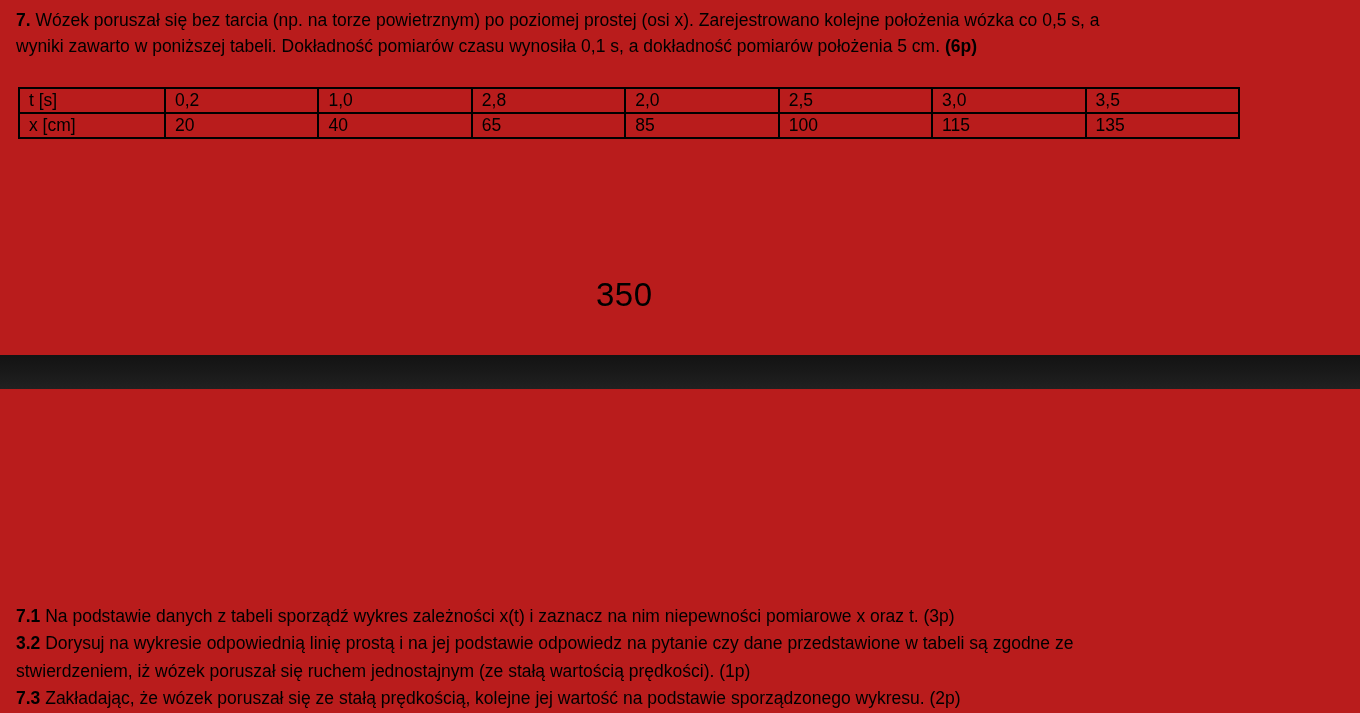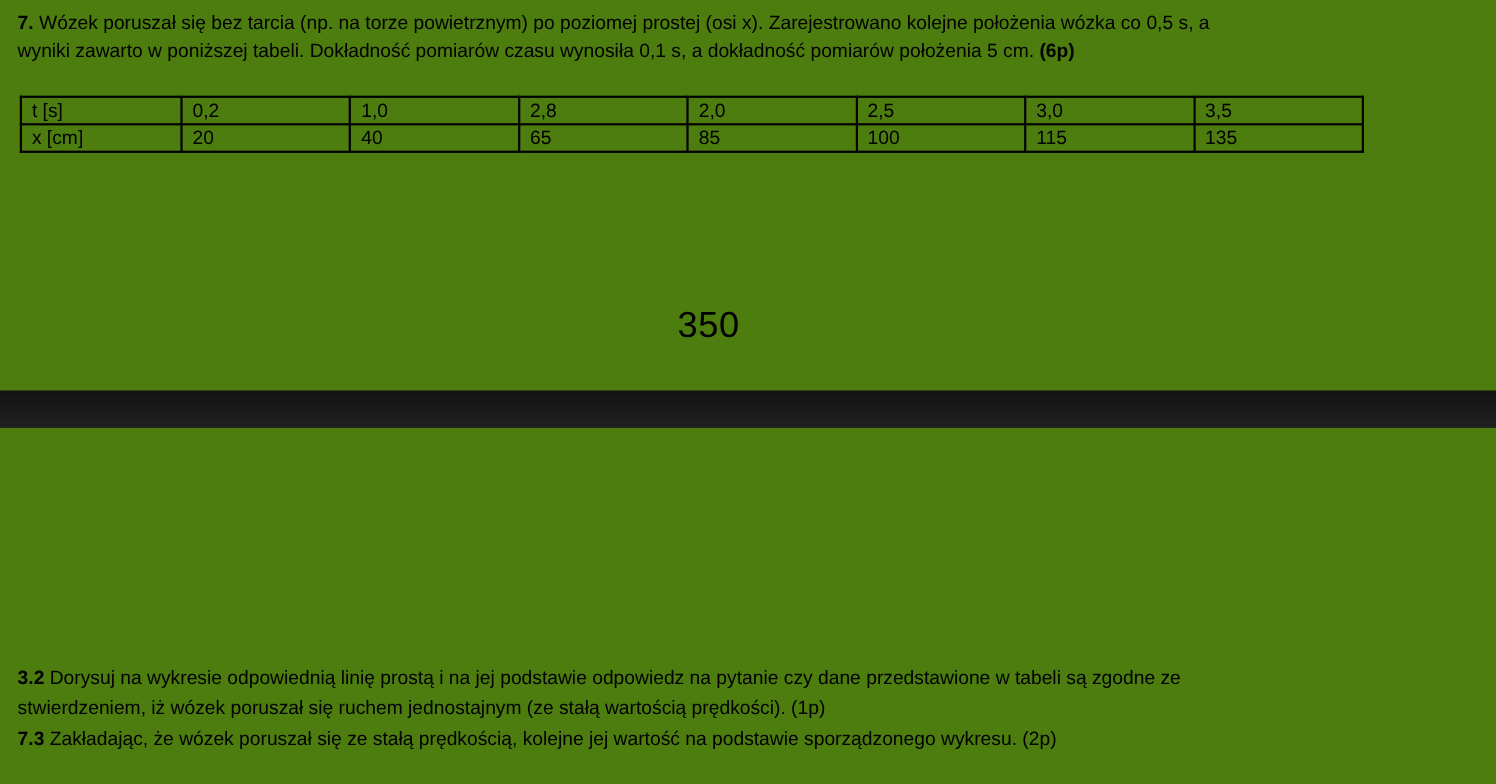--- a/index.html
+++ b/index.html
@@ -6,21 +6,21 @@
   html, body { background: #ffffff; }
   body {
     width: 1360px; height: 713px;
     font-family: "Liberation Sans", sans-serif;
     color: #000;
     overflow: hidden;
   }
   .page {
     position: relative;
     width: 1360px; height: 713px;
-    background: #4d7c0f;
+    background: #b91c1c;
   }
   .textline { white-space: nowrap; }
   .intro {
     position: absolute;
     left: 16px; top: 7px;
     font-size: 17.5px;
     line-height: 26px;
   }
   b { font-weight: bold; }
   .data-table {
@@ -35,21 +35,21 @@
     border: 2px solid #000;
     height: 22px;
     padding: 1px 1px 1px 9px;
     vertical-align: middle;
     overflow: hidden;
     white-space: nowrap;
   }
   .data-table col.label-col { width: 146px; }
   .chart-remnant-label {
     position: absolute;
-    left: 616px; top: 276px;
+    left: 596px; top: 276px;
     font-size: 33px;
     letter-spacing: 0.5px;
   }
   .dark-bar {
     position: absolute;
     left: 0; top: 355px;
     width: 1360px; height: 34px;
     background: linear-gradient(180deg, #131313 0%, #1a1a1a 55%, #212121 100%);
   }
   .questions {
@@ -102,18 +102,19 @@
         <td>135</td>
       </tr>
     </tbody>
   </table>
 
   <div class="chart-remnant-label">350</div>
 
   <div class="dark-bar"></div>
 
   <div class="questions">
+    <div class="textline"><b>7.1</b><span> Na podstawie danych z tabeli sporządź wykres zależności x(t) i zaznacz na nim niepewności pomiarowe x oraz t. (3p)</span></div>
     <div class="textline"><b>3.2</b><span> Dorysuj na wykresie odpowiednią linię prostą i na jej podstawie odpowiedz na pytanie czy dane przedstawione w tabeli są zgodne ze</span></div>
     <div class="textline"><span>stwierdzeniem, iż wózek poruszał się ruchem jednostajnym (ze stałą wartością prędkości). (1p)</span></div>
     <div class="textline"><b>7.3</b><span> Zakładając, że wózek poruszał się ze stałą prędkością, kolejne jej wartość na podstawie sporządzonego wykresu. (2p)</span></div>
   </div>
 
 </div>
 
 </body></html>

